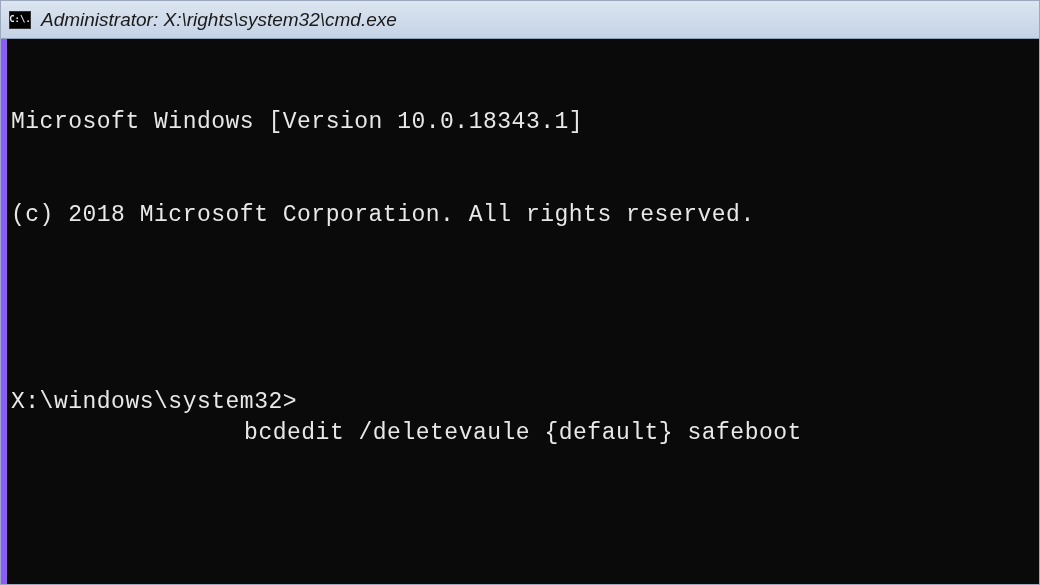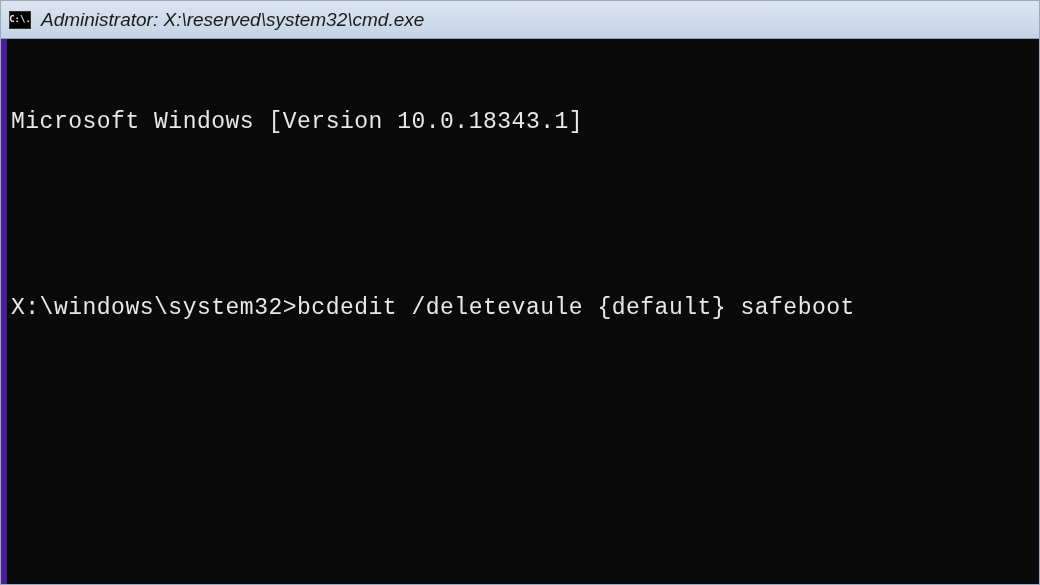--- a/index.html
+++ b/index.html
@@ -57,50 +57,52 @@
       flex: 1;
       background: #0a0a0a;
       color: #e8e8e8;
       font-family: 'Consolas', 'Courier New', monospace;
       font-size: 23px;
       padding: 6px 4px;
       line-height: 1.35;
       letter-spacing: 0.5px;
       white-space: pre;
       overflow: hidden;
-      border-left: 6px solid #4c1d95;
+      border-left: 6px solid #8b5cf6;
     }
     .terminal-line {
       display: block;
     }
     .prompt-line {
       display: flex;
       flex-wrap: nowrap;
+      flex-direction: column;
     }
     .prompt {
       white-space: pre;
     }
     .command {
       white-space: pre;
       text-align: center;
     }
     .blank-line {
       height: 1.35em;
     }
   </style>
 </head>
 <body>
 
 <div class="window">
   <div class="titlebar">
     <div class="app-icon">
       <span class="app-icon-text">C:\.</span>
     </div>
-    <span class="title-text">Administrator: X:\reserved\system32\cmd.exe</span>
+    <span class="title-text">Administrator: X:\rights\system32\cmd.exe</span>
   </div>
   <div class="terminal">
     <span class="terminal-line">Microsoft Windows [Version 10.0.18343.1]</span>
+    <span class="terminal-line">(c) 2018 Microsoft Corporation. All rights reserved.</span>
     <div class="blank-line"></div>
     <div class="prompt-line">
       <span class="prompt">X:\windows\system32&gt;</span><span class="command">bcdedit /deletevaule {default} safeboot</span>
     </div>
   </div>
 </div>
 
 </body></html>

